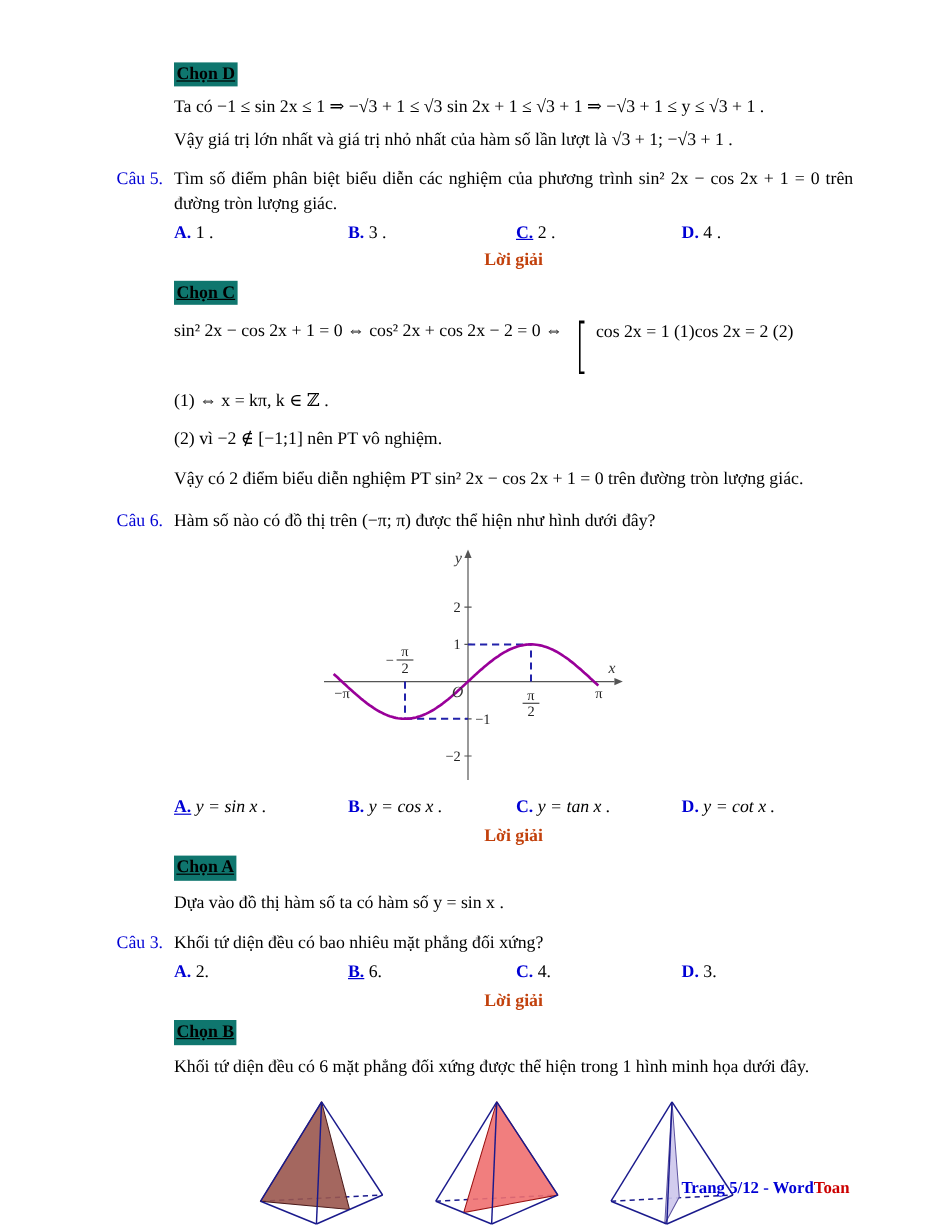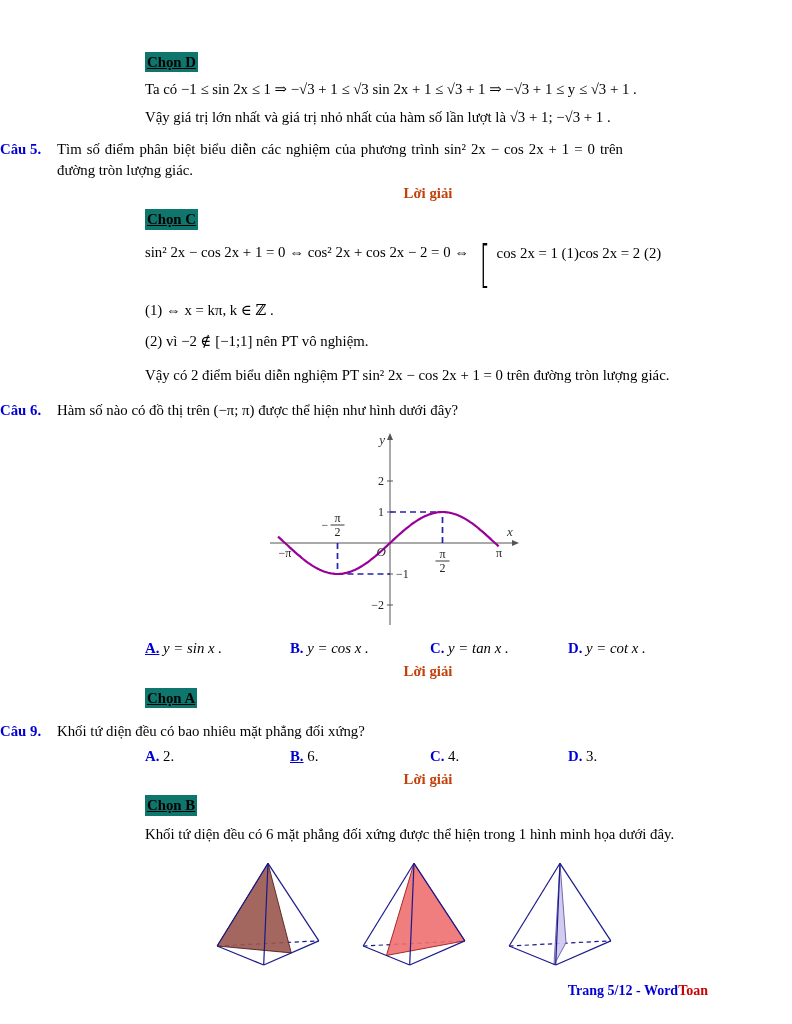--- a/index.html
+++ b/index.html
@@ -10,21 +10,21 @@
     font-size:14.8px; color:#000; line-height:1.38;
   }
   .page { padding-top:46px; }
   .mline { margin-left:145px; width:585px; margin-top:7px; }
   .chon-wrap { margin-left:145px; margin-top:6px; }
   .chon {
     display:inline-block; background:#0f766e; font-weight:bold;
     text-decoration:underline; padding:0 2px;
   }
   .qrow { display:flex; margin-top:12px; }
-  .qlabel { color:#0000d4; font-weight:bold; width:57px; flex-shrink:0; }
+  .qlabel { color:#0000d4; font-weight:normal; margin-left:88px; width:57px; flex-shrink:0;text-align:center; }
   .qtext { flex:0 0 566px; text-align:justify; }
   .answers {
     margin-left:145px; margin-top:4px;
     display:grid; grid-template-columns:145px 140px 138px auto;
   }
   .ans { white-space:nowrap; }
   .ans-key { color:#0000d4; font-weight:bold; }
   .ans-key.u { text-decoration:underline; }
   .ans-text.math { font-style:italic;text-align:right; }
   .loi {
@@ -61,20 +61,26 @@
 <div class="page">
 
   <div class="chon-wrap"><span class="chon">Chọn D</span></div>
   <div class="mline">Ta có −1 ≤ sin 2x ≤ 1 ⇒ −√3 + 1 ≤ √3 sin 2x + 1 ≤ √3 + 1 ⇒ −√3 + 1 ≤ y ≤ √3 + 1 .</div>
   <div class="mline">Vậy giá trị lớn nhất và giá trị nhỏ nhất của hàm số lần lượt là √3 + 1; −√3 + 1 .</div>
 
   <div class="qrow">
     <span class="qlabel">Câu 5.</span>
     <span class="qtext">Tìm số điểm phân biệt biểu diễn các nghiệm của phương trình sin² 2x − cos 2x + 1 = 0 trên đường tròn lượng giác.</span>
   </div>
+  <div class="answers">
+      <span class="ans"><span class="ans-key">A.</span><span class="ans-text">&nbsp;1 .</span></span>
+      <span class="ans"><span class="ans-key">B.</span><span class="ans-text">&nbsp;3 .</span></span>
+      <span class="ans"><span class="ans-key u">C.</span><span class="ans-text">&nbsp;2 .</span></span>
+      <span class="ans"><span class="ans-key">D.</span><span class="ans-text">&nbsp;4 .</span></span>
+    </div>
   <div class="loi">Lời giải</div>
   <div class="chon-wrap"><span class="chon">Chọn C</span></div>
 
   <div class="cases">
     <span>sin² 2x − cos 2x + 1 = 0 ⇔ cos² 2x + cos 2x − 2 = 0 ⇔</span>
     <span class="bracket">[</span>
     <span class="case-col">
       <span>cos 2x = 1 (1)</span>
       <span>cos 2x = 2 (2)</span>
     </span>
@@ -121,23 +127,24 @@
       </svg>
   </div>
   <div class="answers">
       <span class="ans"><span class="ans-key u">A.</span><span class="ans-text math">&nbsp;y = sin x .</span></span>
       <span class="ans"><span class="ans-key">B.</span><span class="ans-text math">&nbsp;y = cos x .</span></span>
       <span class="ans"><span class="ans-key">C.</span><span class="ans-text math">&nbsp;y = tan x .</span></span>
       <span class="ans"><span class="ans-key">D.</span><span class="ans-text math">&nbsp;y = cot x .</span></span>
     </div>
   <div class="loi">Lời giải</div>
   <div class="chon-wrap"><span class="chon">Chọn A</span></div>
+  <div class="mline" style="margin-top:9px">Dựa vào đồ thị hàm số ta có hàm số y = sin x .</div>
 
   <div class="qrow" style="margin-top:13px">
-    <span class="qlabel">Câu 9.</span>
+    <span class="qlabel">Câu 3.</span>
     <span class="qtext">Khối tứ diện đều có bao nhiêu mặt phẳng đối xứng?</span>
   </div>
   <div class="answers">
       <span class="ans"><span class="ans-key">A.</span><span class="ans-text">&nbsp;2.</span></span>
       <span class="ans"><span class="ans-key u">B.</span><span class="ans-text">&nbsp;6.</span></span>
       <span class="ans"><span class="ans-key">C.</span><span class="ans-text">&nbsp;4.</span></span>
       <span class="ans"><span class="ans-key">D.</span><span class="ans-text">&nbsp;3.</span></span>
     </div>
   <div class="loi">Lời giải</div>
   <div class="chon-wrap"><span class="chon">Chọn B</span></div>

